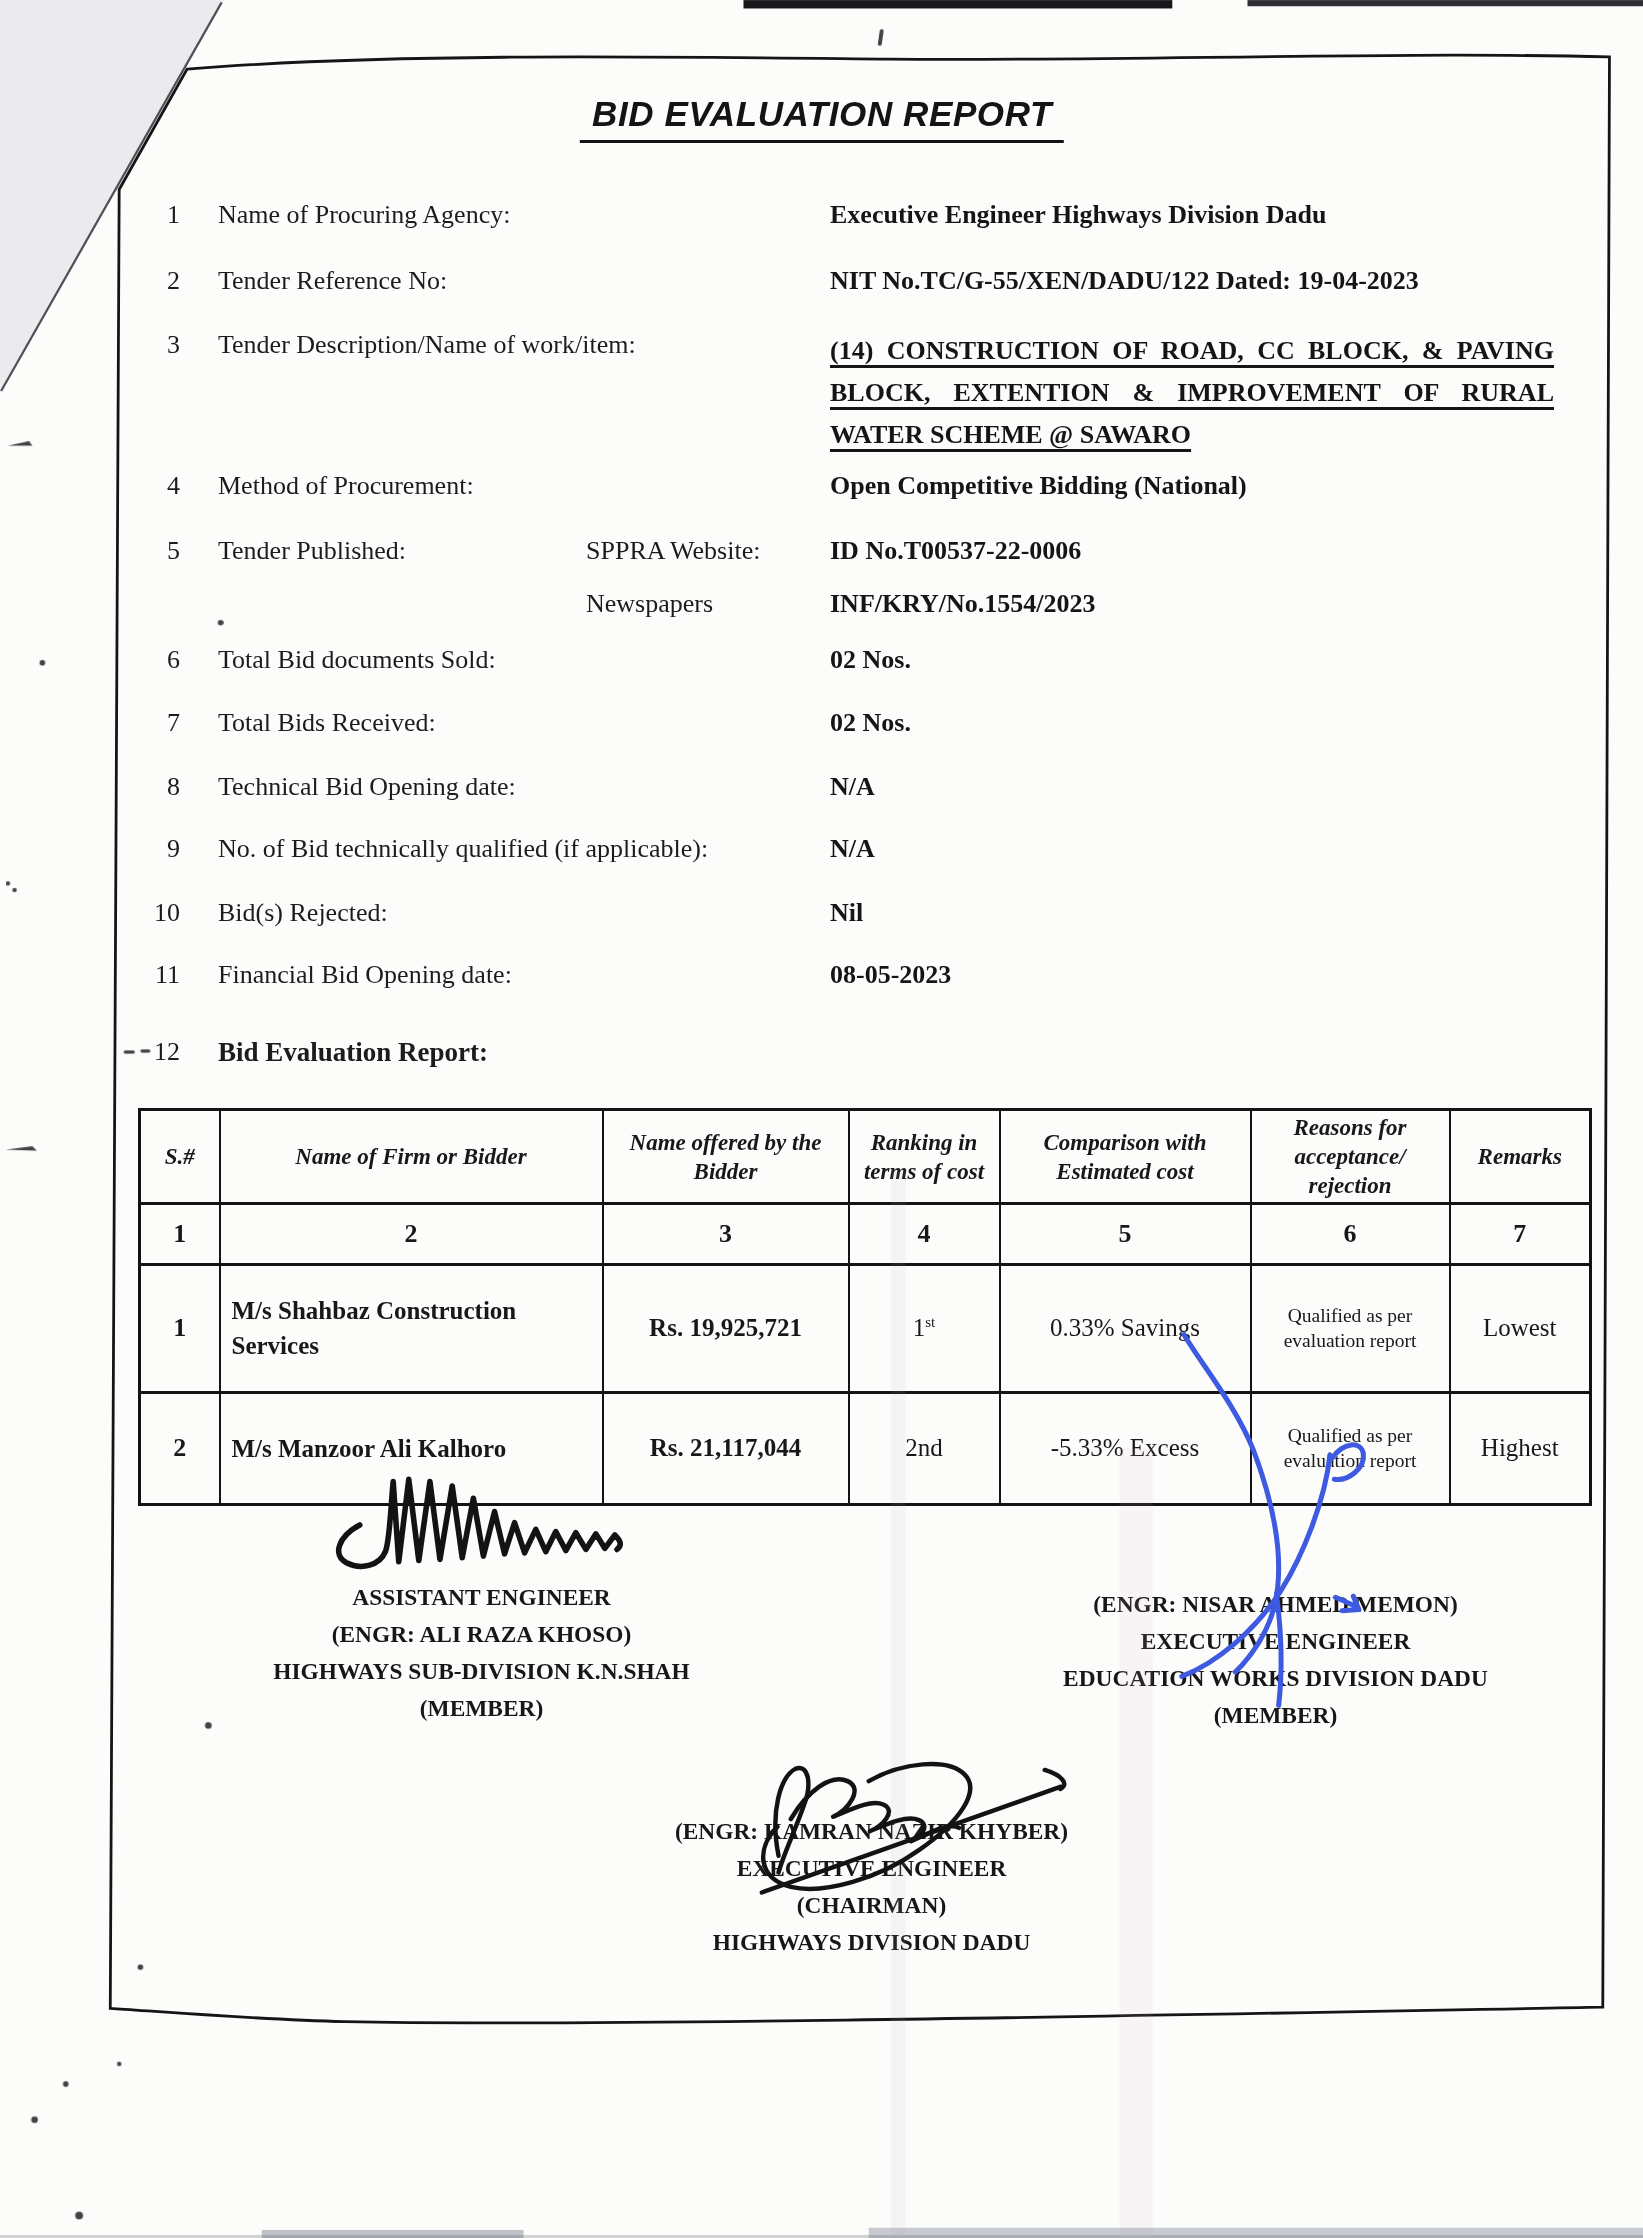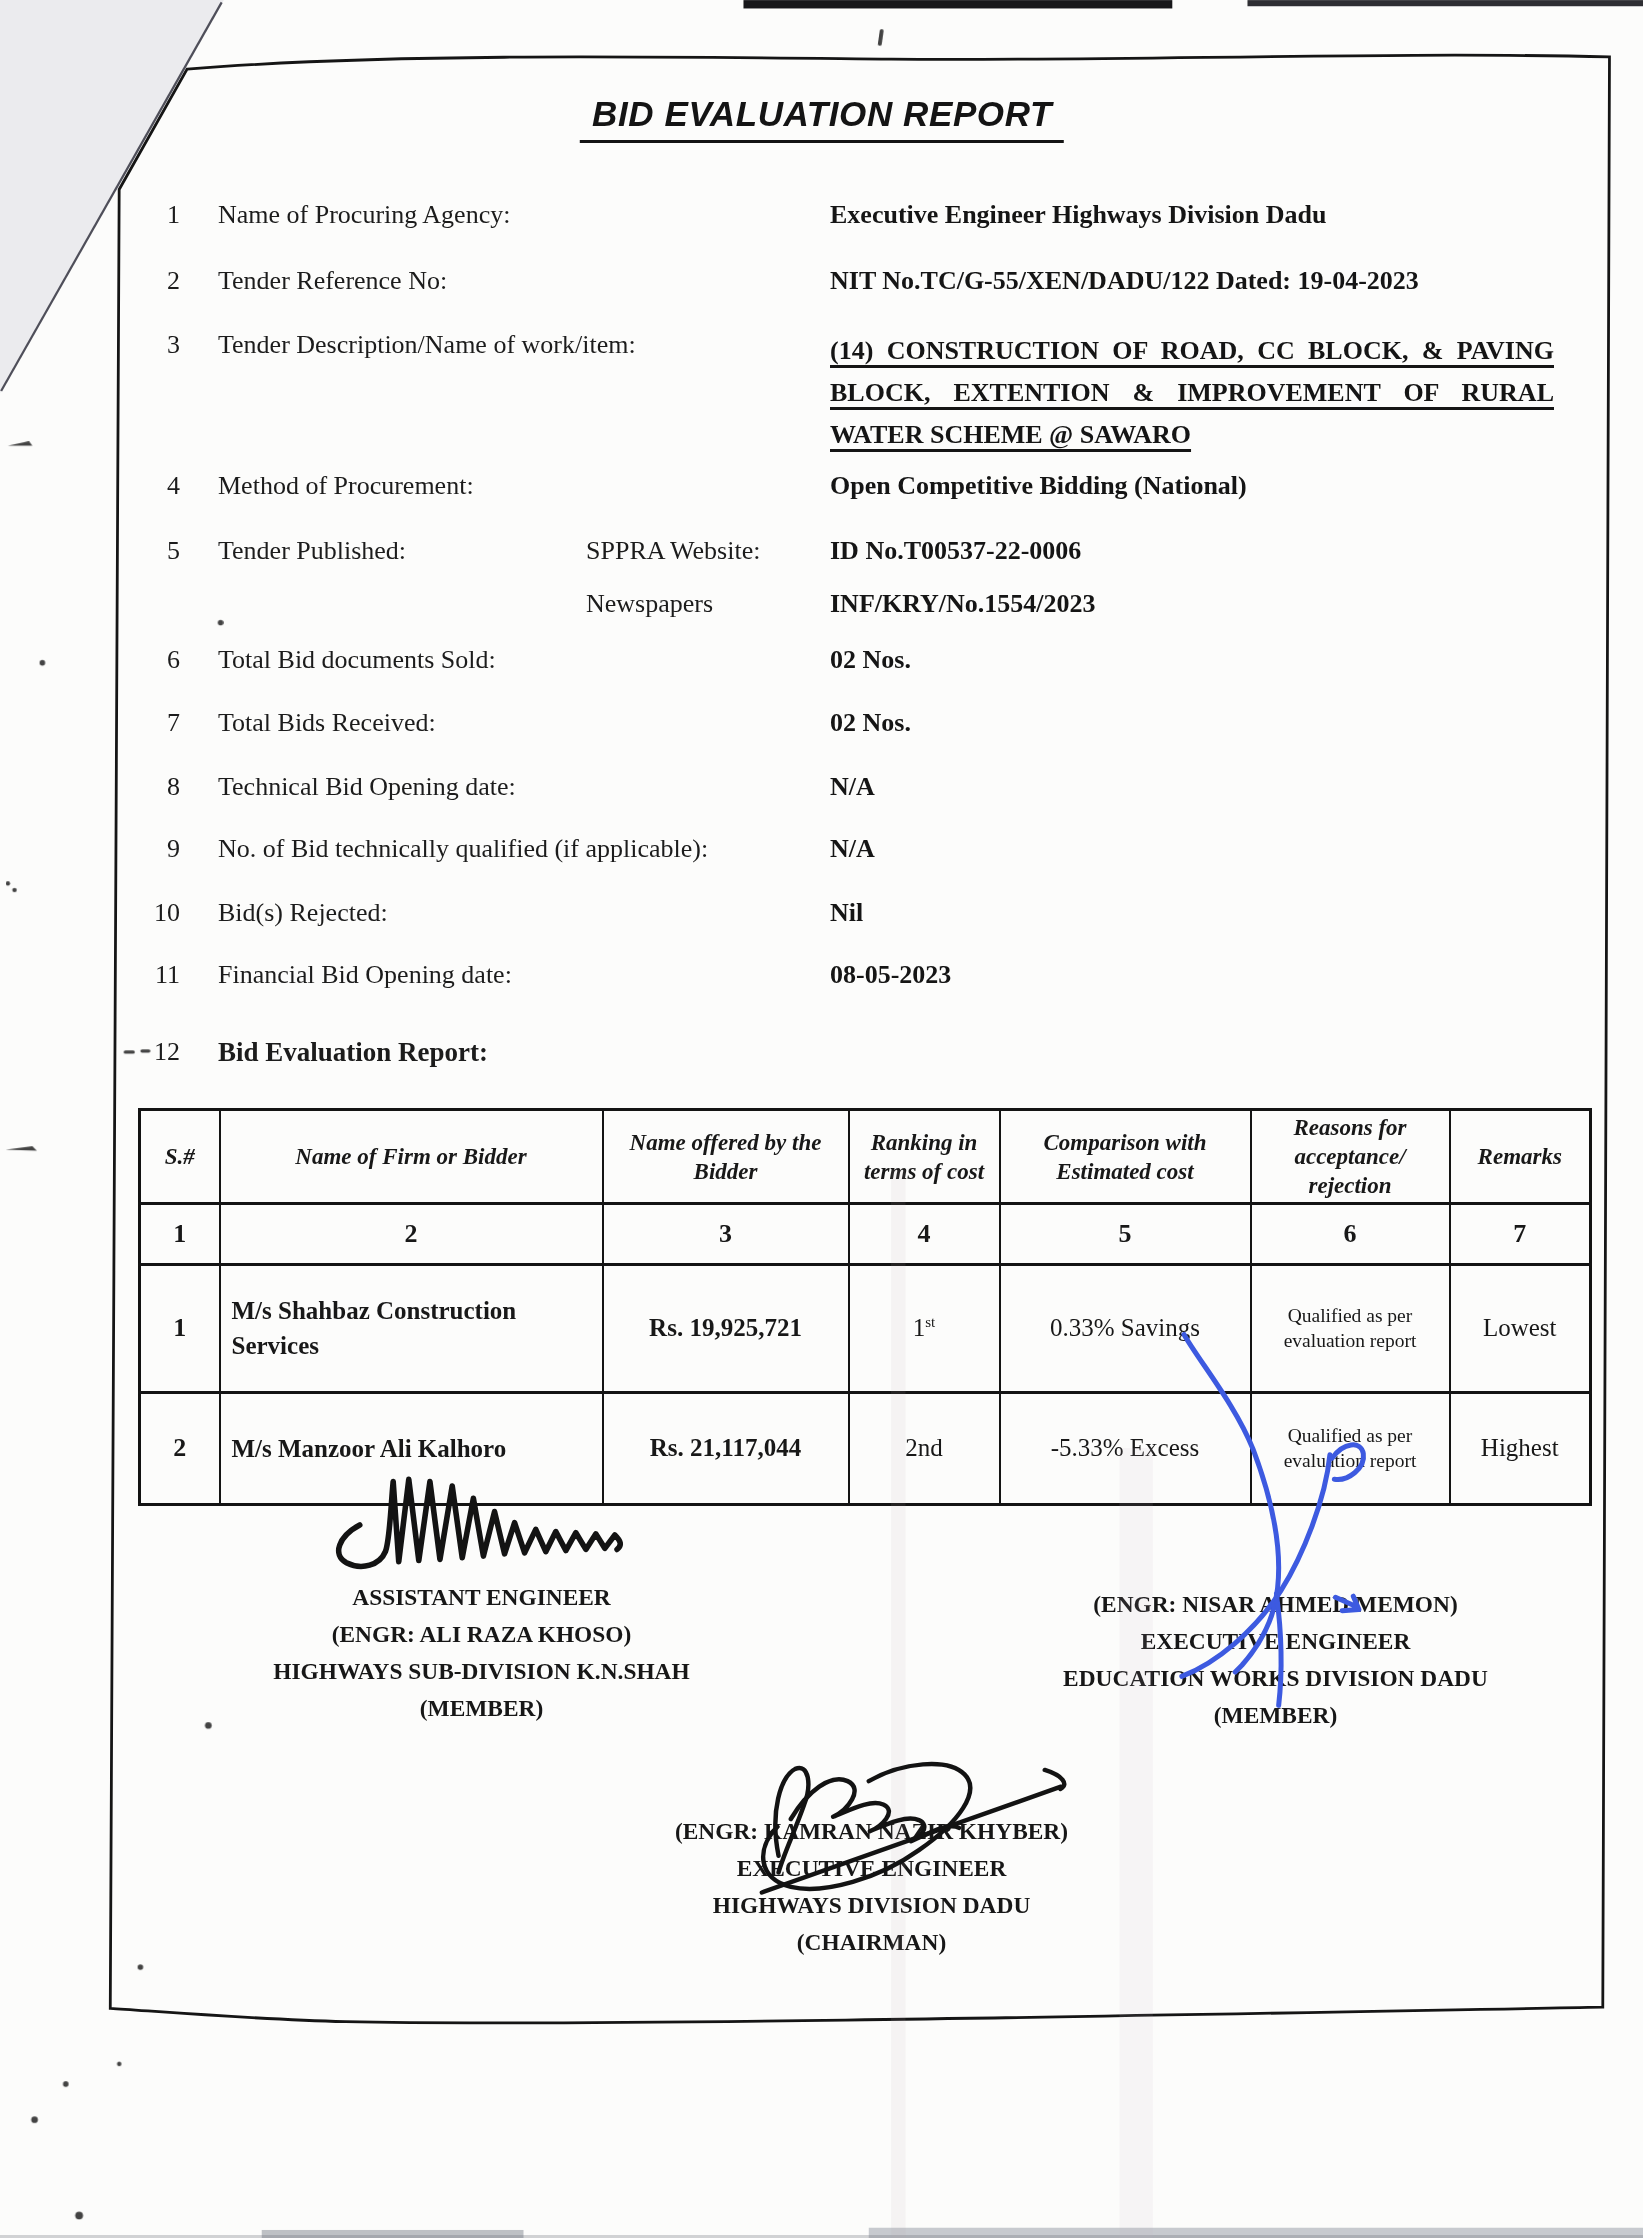--- a/index.html
+++ b/index.html
@@ -192,22 +192,22 @@
   </div>
   <div class="sigblock sig-right">
     <div>(ENGR: NISAR AHMED MEMON)</div>
     <div>EXECUTIVE ENGINEER</div>
     <div>EDUCATION WORKS DIVISION DADU</div>
     <div>(MEMBER)</div>
   </div>
   <div class="sigblock sig-chair">
     <div>(ENGR: KAMRAN NAZIR KHYBER)</div>
     <div>EXECUTIVE ENGINEER</div>
+    <div>(CHAIRMAN)</div>
     <div>HIGHWAYS DIVISION DADU</div>
-    <div>(CHAIRMAN)</div>
   </div>
 </div>
 
 <svg class="overlay" width="1644" height="2239" viewBox="0 0 2952 4020">
 
   <path d="M 336,124
            C 700,94 1200,102 1600,106 C 2000,110 2500,92 2890,102
            L 2878,3604
            C 2400,3612 1100,3640 620,3630 C 460,3626 290,3612 198,3606
            L 214,340 Z" fill="none" stroke="#151515" stroke-width="5"></path>

